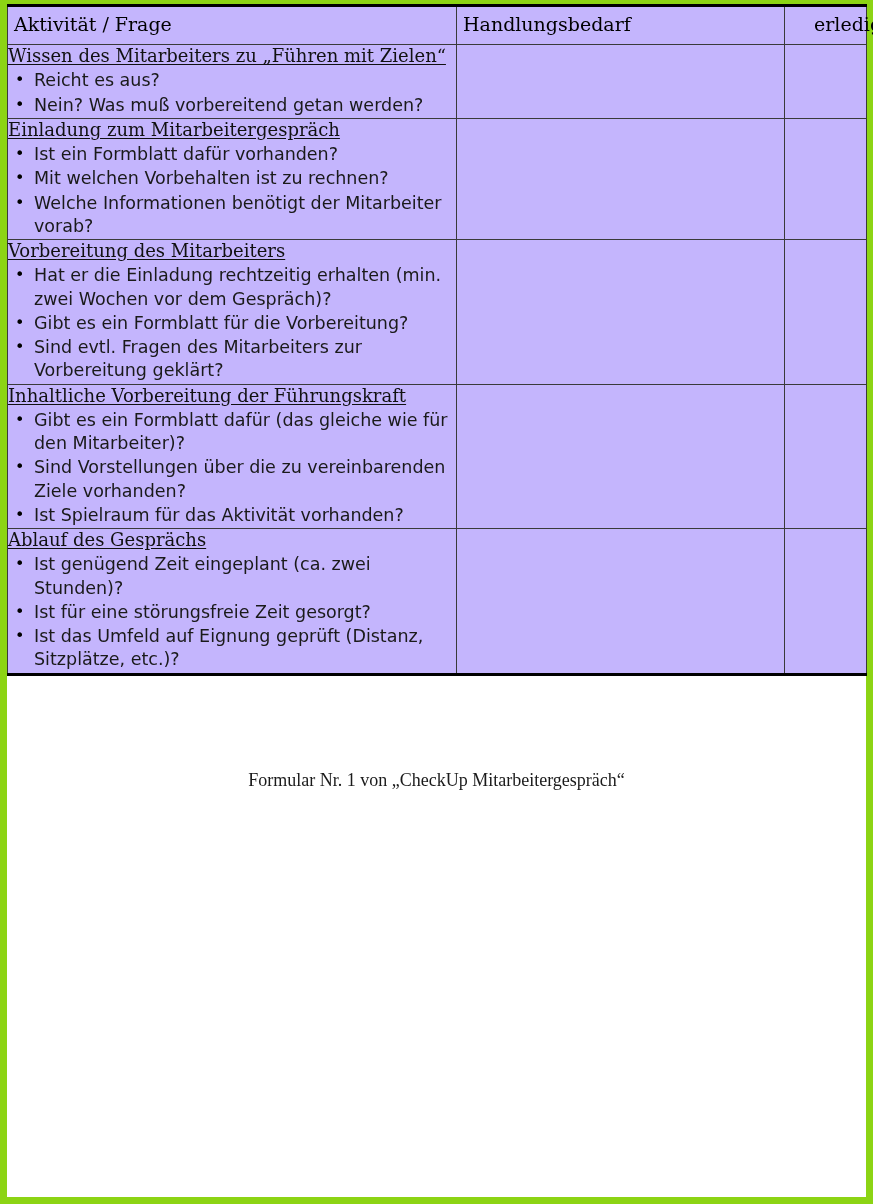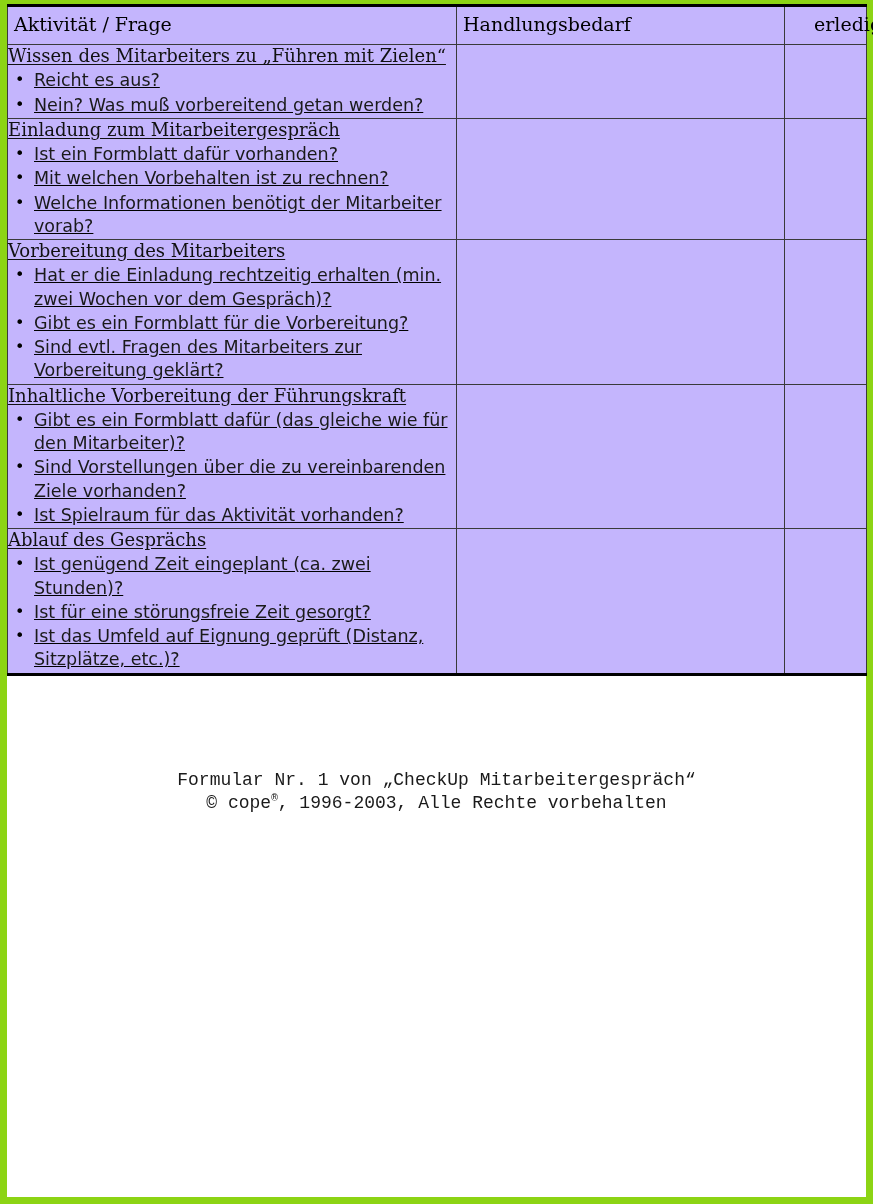--- a/index.html
+++ b/index.html
@@ -117,21 +117,20 @@
     text-decoration: underline;
     text-underline-offset: 2px;
     color: #111;
     margin: 0 0 2px 0;
     display: inline-block;
   }
   ul.items {
     list-style: none;
     margin: 1px 0 0 0;
     padding: 0;
-    text-decoration: underline;
   }
   ul.items li {
     position: relative;
     font-size: 17.5px;
     line-height: 1.33;
     color: #1a1a1a;
     padding-left: 26px;
     margin: 0 0 1px 0;
   }
   ul.items li::before {
@@ -147,21 +146,21 @@
   .cell-blank { }
 
   
   .tail-space {
     height: 70px;
   }
 
   
   .footer {
     text-align: center;
-    font-family: Liberation Mono, monospace;
+    font-family: Liberation Serif, serif;
     font-size: 18px;
     line-height: 1.22;
     color: #1a1a1a;
     padding-top: 24px;
   }
   .footer-line { margin: 0; white-space: nowrap; }
   .footer-line sup { font-size: 11px; vertical-align: super; }
 </style>
 </head>
 <body>
@@ -234,17 +233,16 @@
             <td class="cell-blank"></td>
             <td class="cell-blank"></td>
           </tr>
         </tbody>
     </table>
 
     <div class="tail-space"></div>
 
     <div class="footer">
       <p class="footer-line">Formular Nr. 1 von „CheckUp Mitarbeitergespräch“</p>
-      <p class="footer-line"><span>© cope</span><sup>®</sup><span>, 1996-2003, Alle Rechte vorbehalten</span></p>
     </div>
 
   </div>
 </div>
 
 </body></html>

